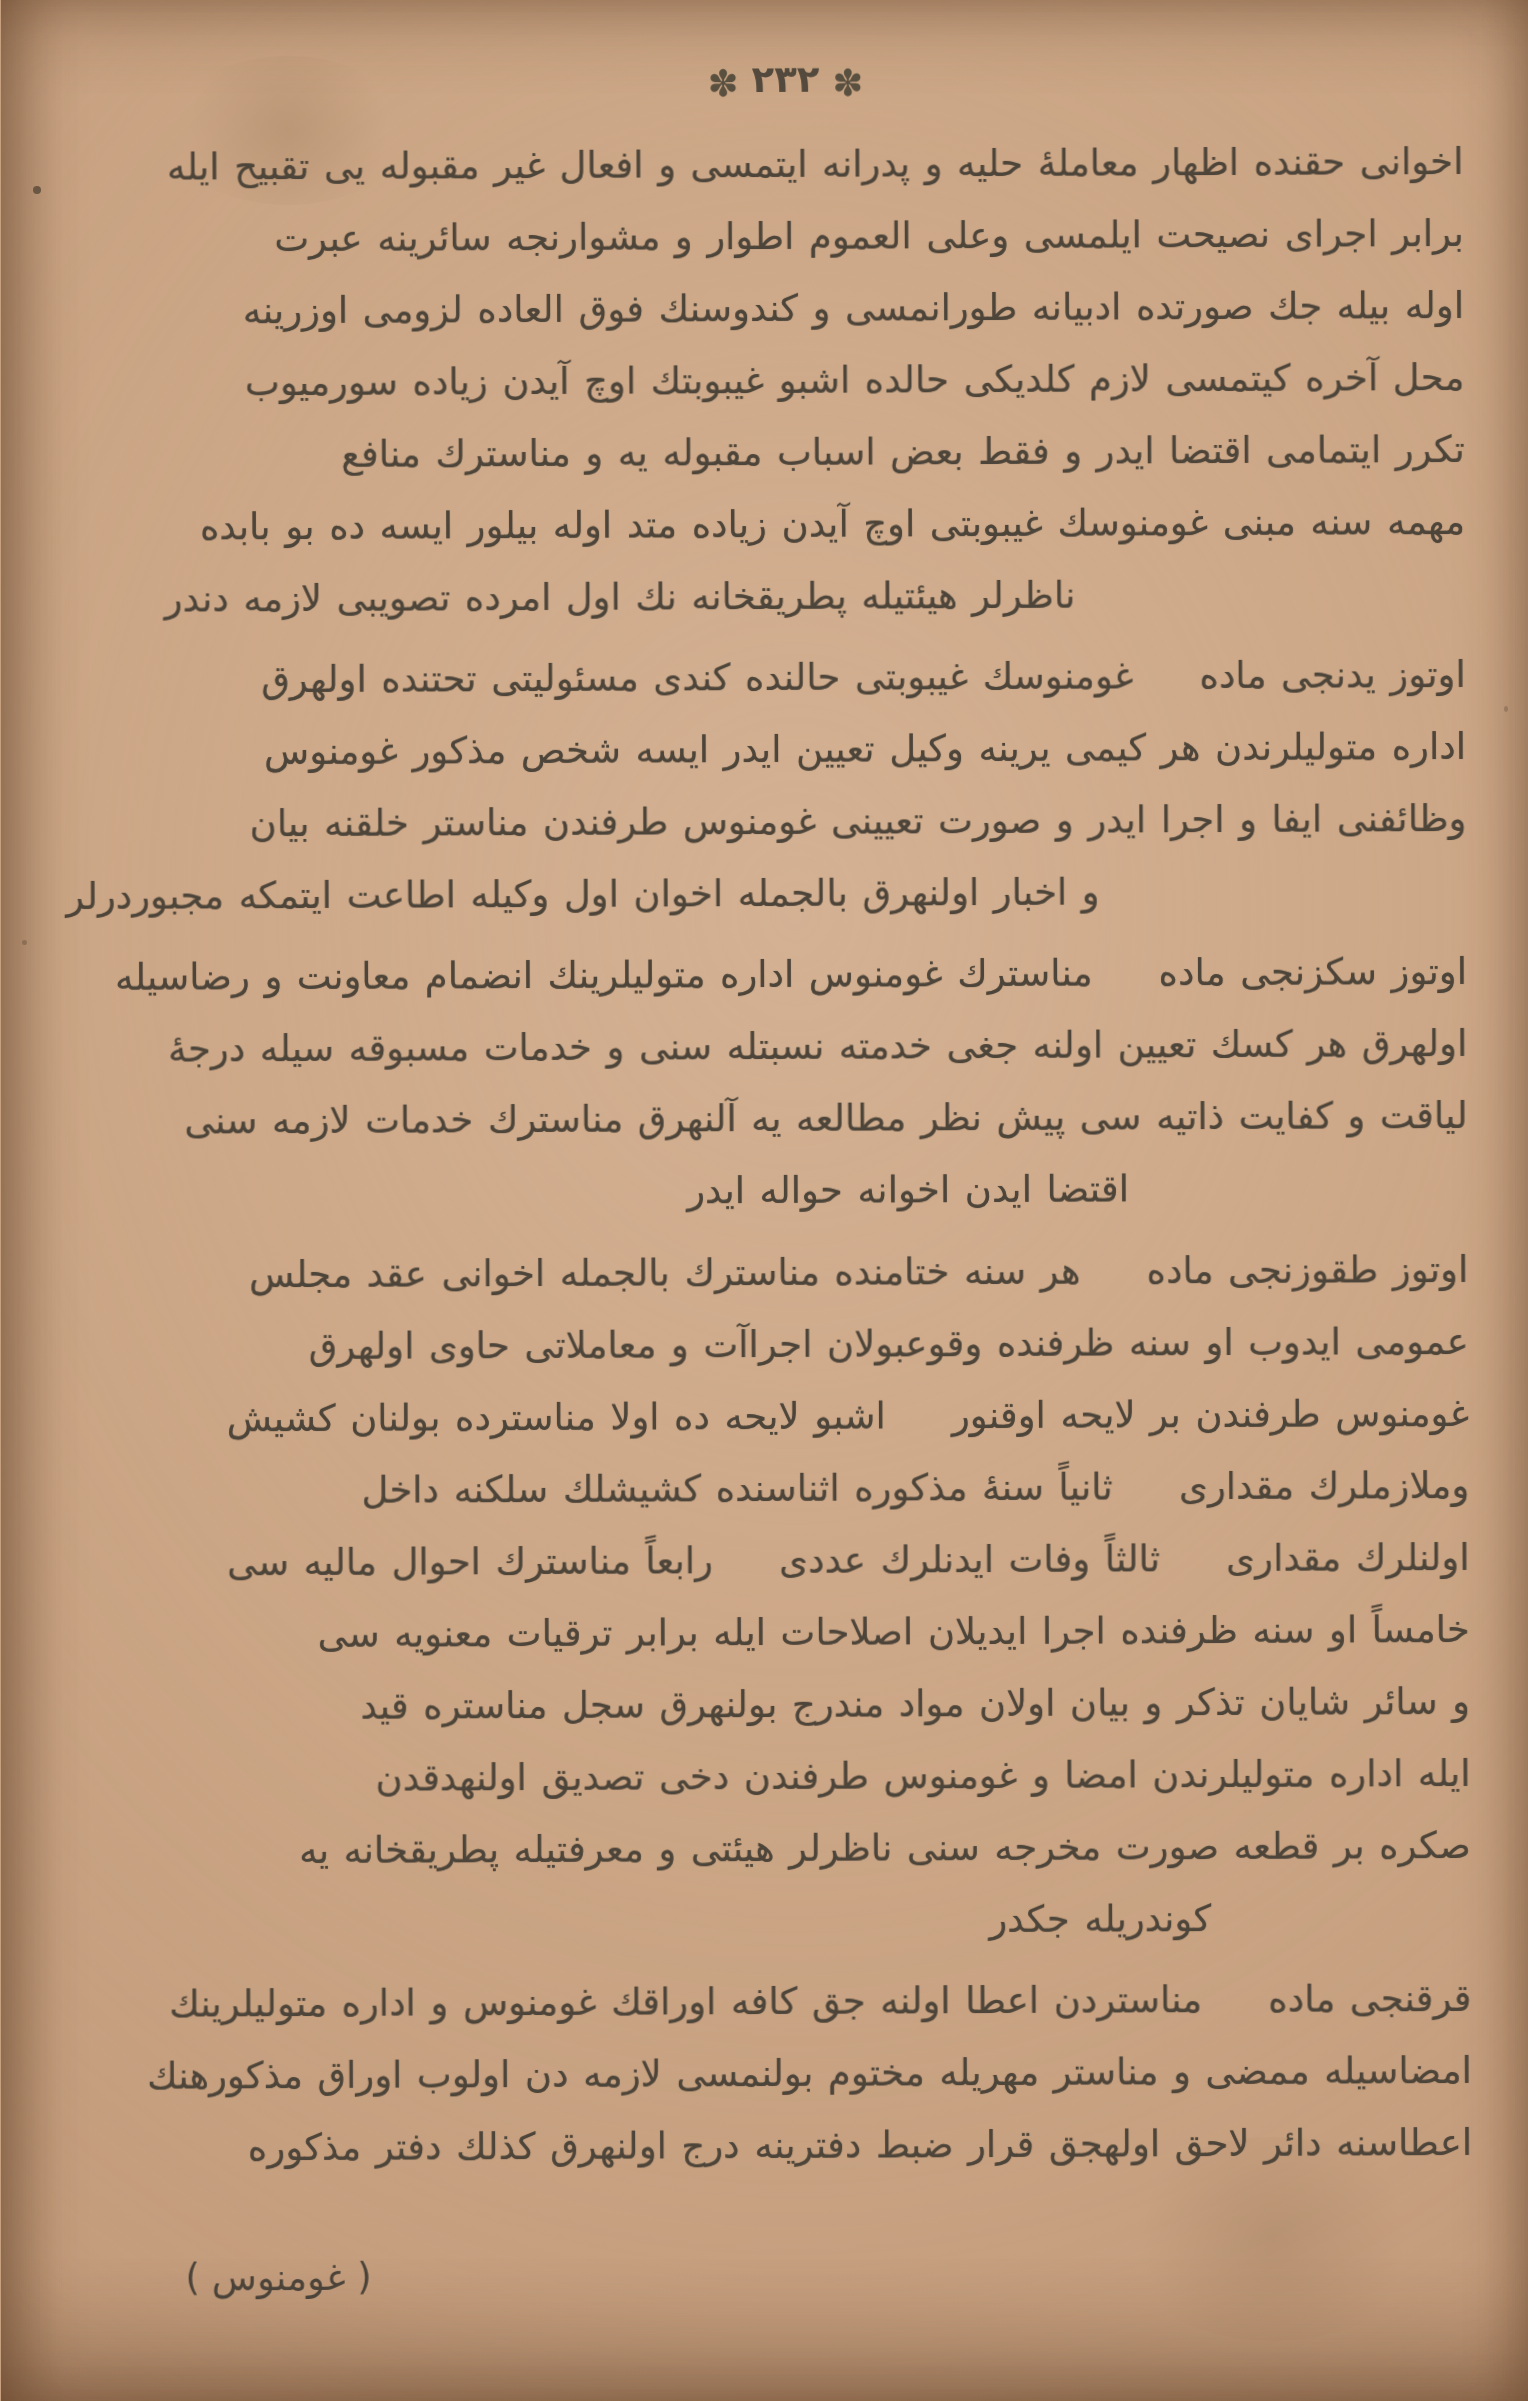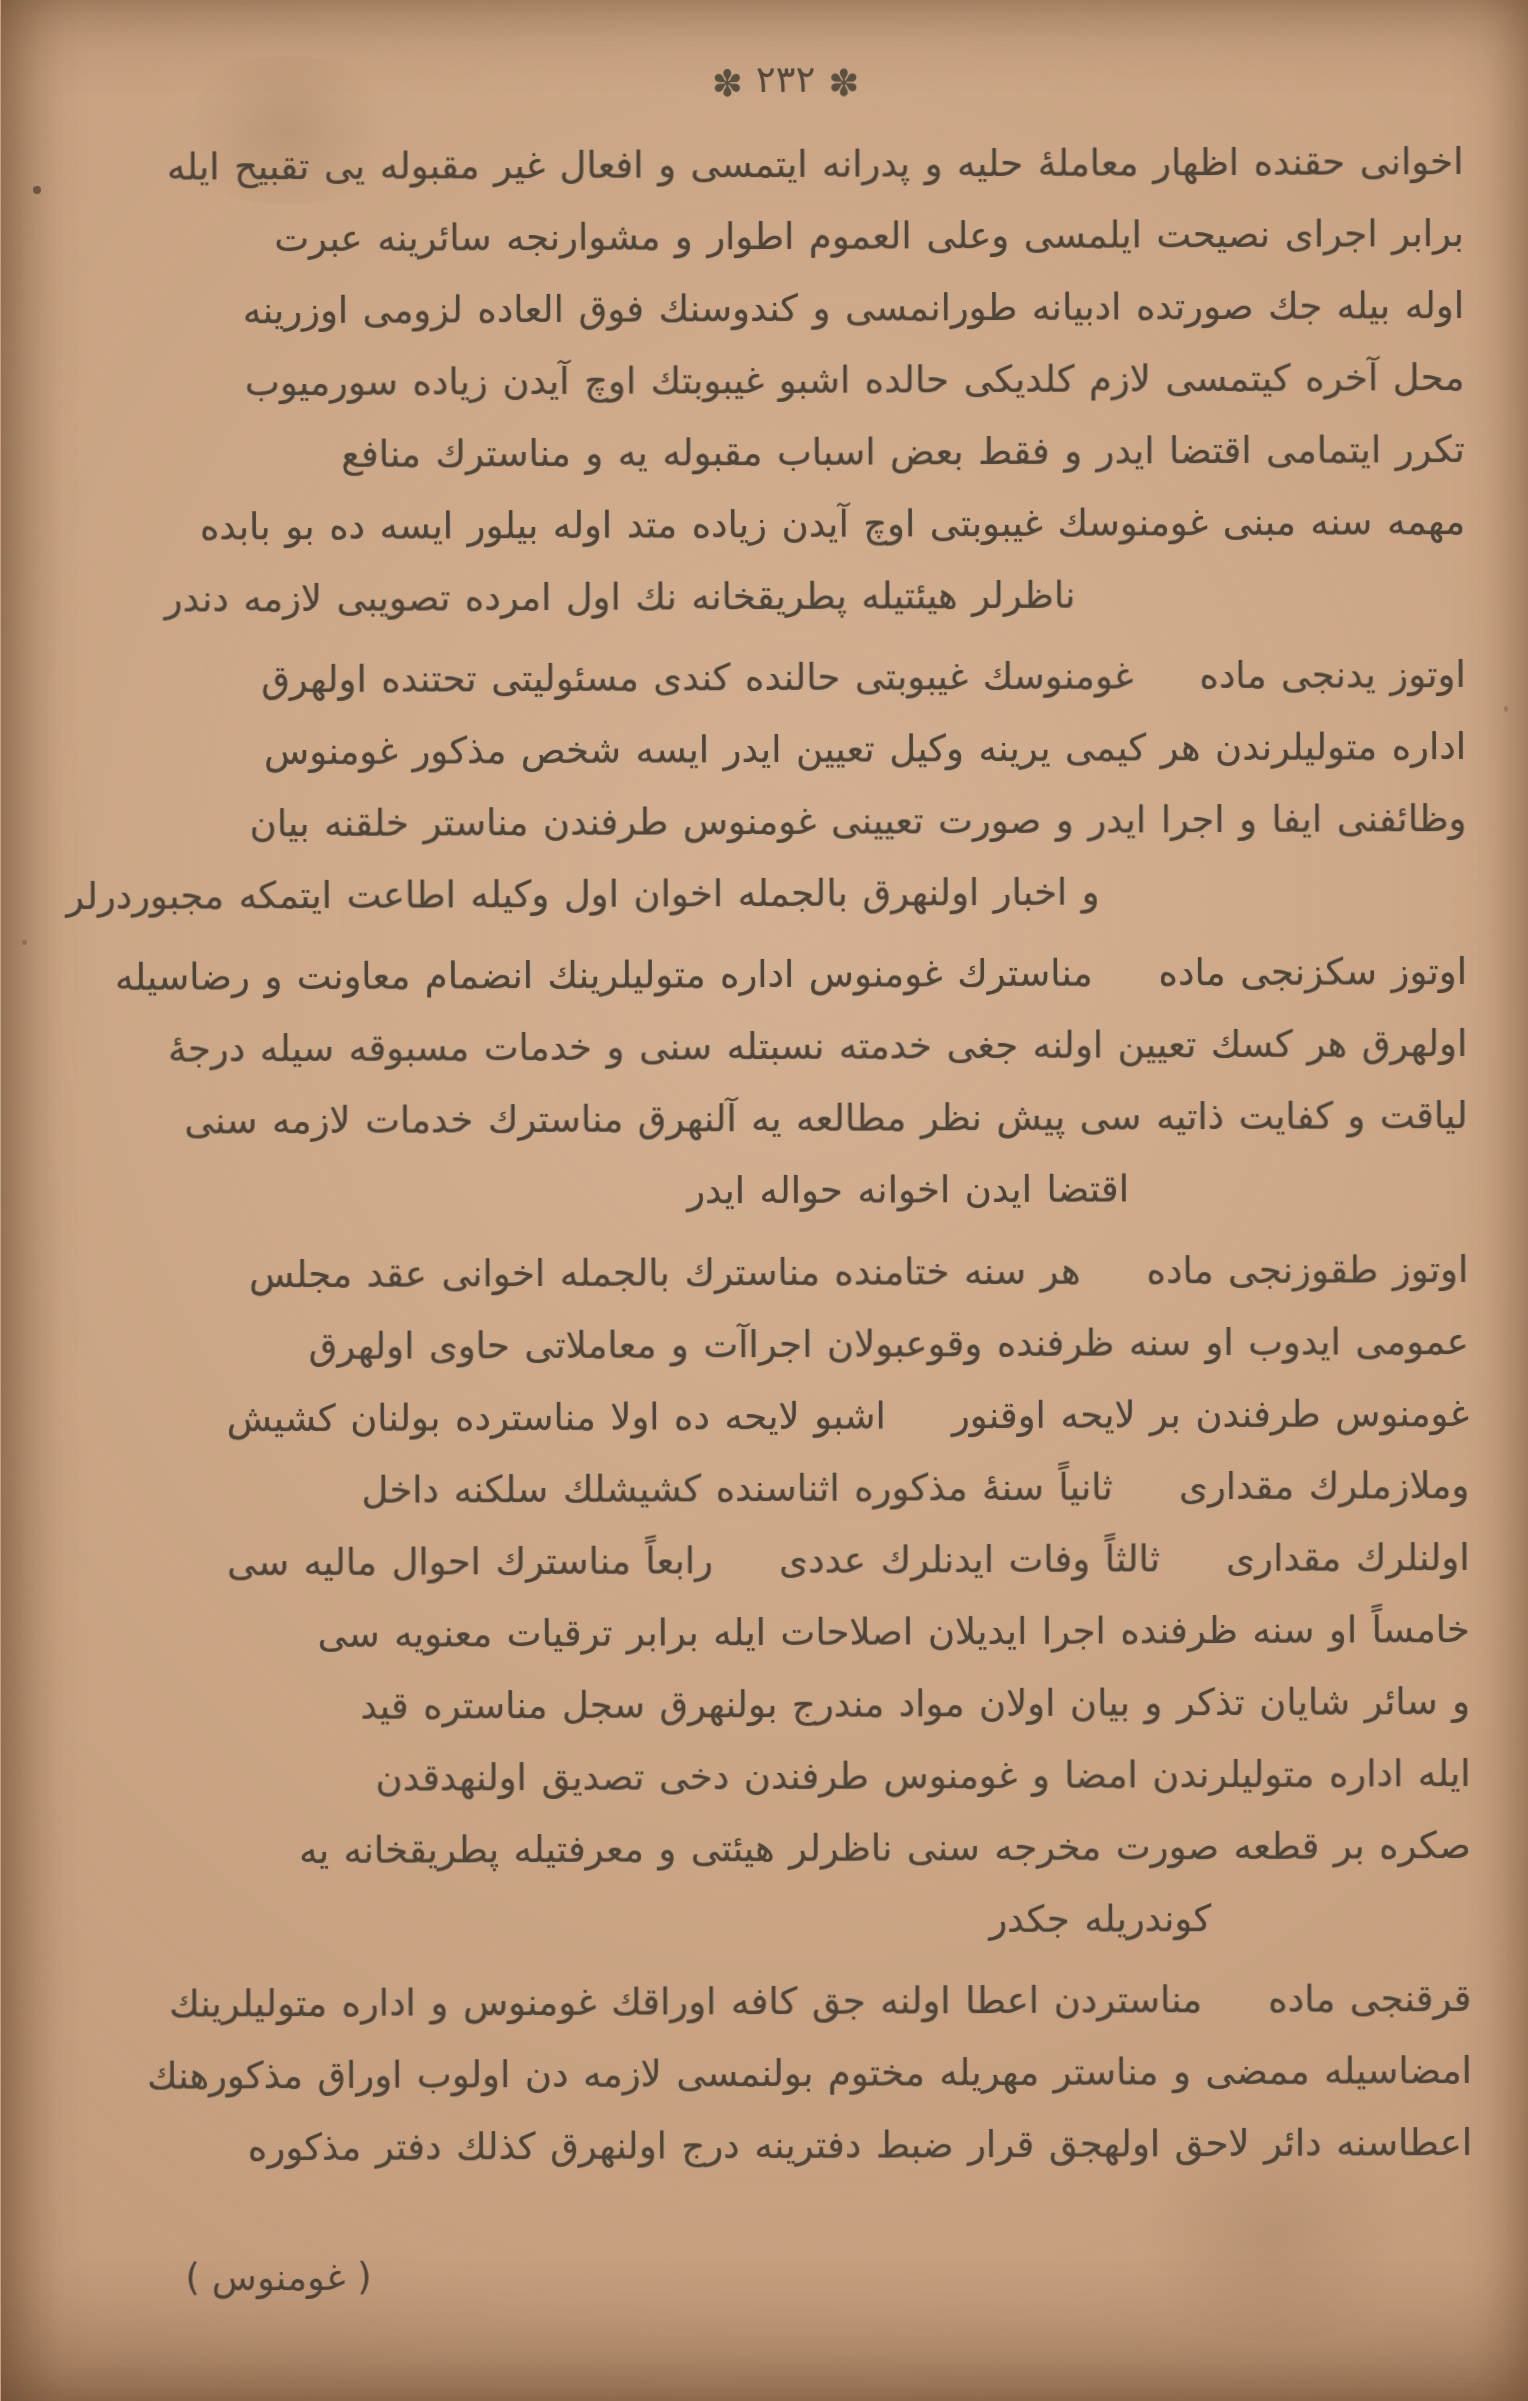--- a/index.html
+++ b/index.html
@@ -33,21 +33,21 @@
     filter:blur(0.3px);
   }
   .page-header .orn{
     font-size:37px;
     color:#5a5040;
     vertical-align:-3.7px;
     padding:0 13px;
   }
   .page-header .num{
     font-size:37px;
-    font-weight:normal;
+    font-weight:bold;
   }
   .body-text{
     margin:24px 61px 0 78px; 
     font-size:37px;
     line-height:72px;
     text-align:right;
     word-spacing:2.8px;
     color:#4d453a;
     text-shadow:0 0 0.9px rgba(70,58,44,.55);
     filter:blur(0.3px);

